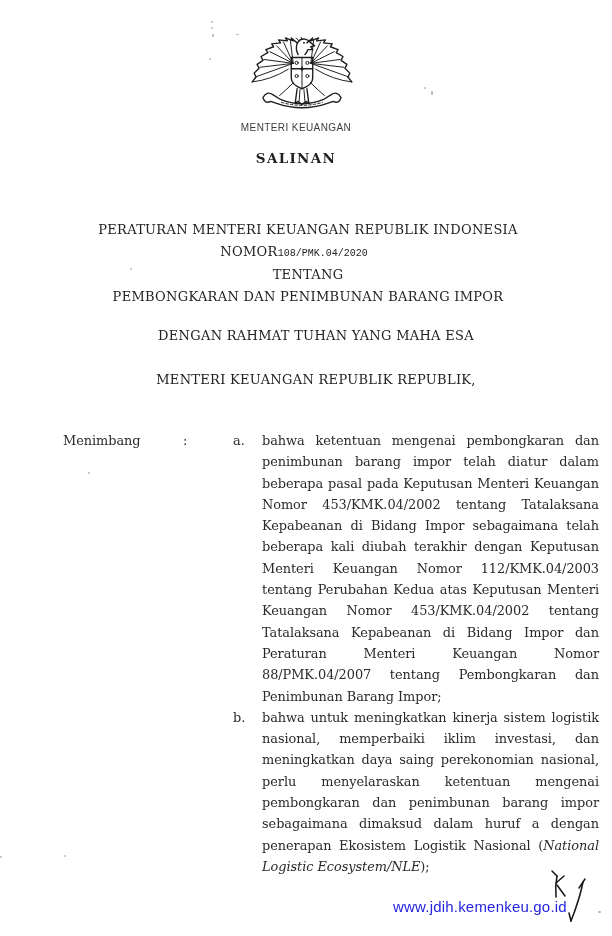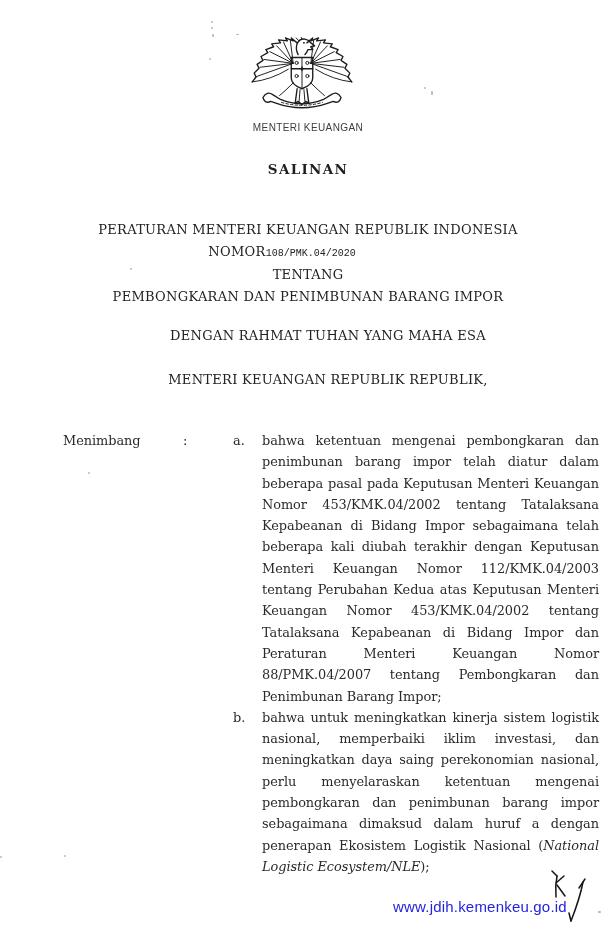--- a/index.html
+++ b/index.html
@@ -5,28 +5,28 @@
   html,body{margin:0;padding:0;}
   body{
     width:612px;height:936px;
     background:#ffffff;
     overflow:hidden;
     position:relative;
     font-family:"DejaVu Serif", serif;
     color:#262626;
   }
   .page{position:absolute;left:0;top:0;width:612px;height:936px;background:#fff;}
-  .centerline{position:absolute;left:12px;width:592px;text-align:center;white-space:nowrap;}
+  .centerline{position:absolute;left:0;width:592px;text-align:center;white-space:nowrap;}
   
   .emblem-wrap{position:absolute;left:250px;top:37px;width:104px;height:82px;}
   .ministry{font-family:"Liberation Sans", sans-serif;font-size:10px;line-height:12px;
             letter-spacing:.4px;color:#3c3c3c;}
   .salinan{font-weight:bold;font-size:13.5px;letter-spacing:1.3px;color:#1f1f1f;}
   
-  .title-line{font-size:13px;letter-spacing:.3px;color:#232323;}
+  .title-line{font-size:13px;letter-spacing:.3px;color:#232323;padding-left:12px;}
   .nomor-value{font-family:"Liberation Mono","DejaVu Sans Mono",monospace;
                font-size:10px;letter-spacing:0;}
   
   .preamble-line{font-size:13px;letter-spacing:.3px;color:#232323;padding-left:20px;}
   
   .considering{
     position:absolute;left:63px;top:430px;width:466px;
     font-size:12.9px;line-height:21.3px;letter-spacing:-.05px;color:#2a2a2a;
     display:flex;align-items:flex-start;gap:35px;
   }
@@ -87,21 +87,21 @@
       <path class="ln" d="M50,54 L49,66 M54,54 L55,66"></path>
 
       <path class="ln" d="M43,47 Q35,55 29,60 M61,47 Q69,55 75,60"></path>
 
       <path class="ln2" d="M12,62 Q16,55 22,59 L30,64 Q52,73 74,64 L82,59 Q88,55 92,62 Q90,69 84,66 L78,68 Q52,77 26,68 L20,66 Q14,69 12,62 Z"></path>
       <path class="ln" d="M31,67 Q52,73 73,67" stroke-dasharray="2.5,2.2"></path>
     </svg>
   </div>
 
   <div class="centerline ministry" style="top:122px;">MENTERI KEUANGAN</div>
-  <div class="centerline salinan" style="top:150px;margin-top:11px;">SALINAN</div>
+  <div class="centerline salinan" style="top:150px;">SALINAN</div>
 
   <div class="centerline title-line" style="top:222px;">PERATURAN MENTERI KEUANGAN REPUBLIK INDONESIA</div>
   <div class="centerline title-line" style="top:244px;left:-14px;">
     <span>NOMOR</span><span class="nomor-value">108/PMK.04/2020</span>
   </div>
   <div class="centerline title-line" style="top:267px;">TENTANG</div>
   <div class="centerline title-line" style="top:289px;">PEMBONGKARAN DAN PENIMBUNAN BARANG IMPOR</div>
 
   <div class="centerline preamble-line" style="top:328px;">DENGAN RAHMAT TUHAN YANG MAHA ESA</div>
   <div class="centerline preamble-line" style="top:372px;">MENTERI KEUANGAN REPUBLIK REPUBLIK,</div>

